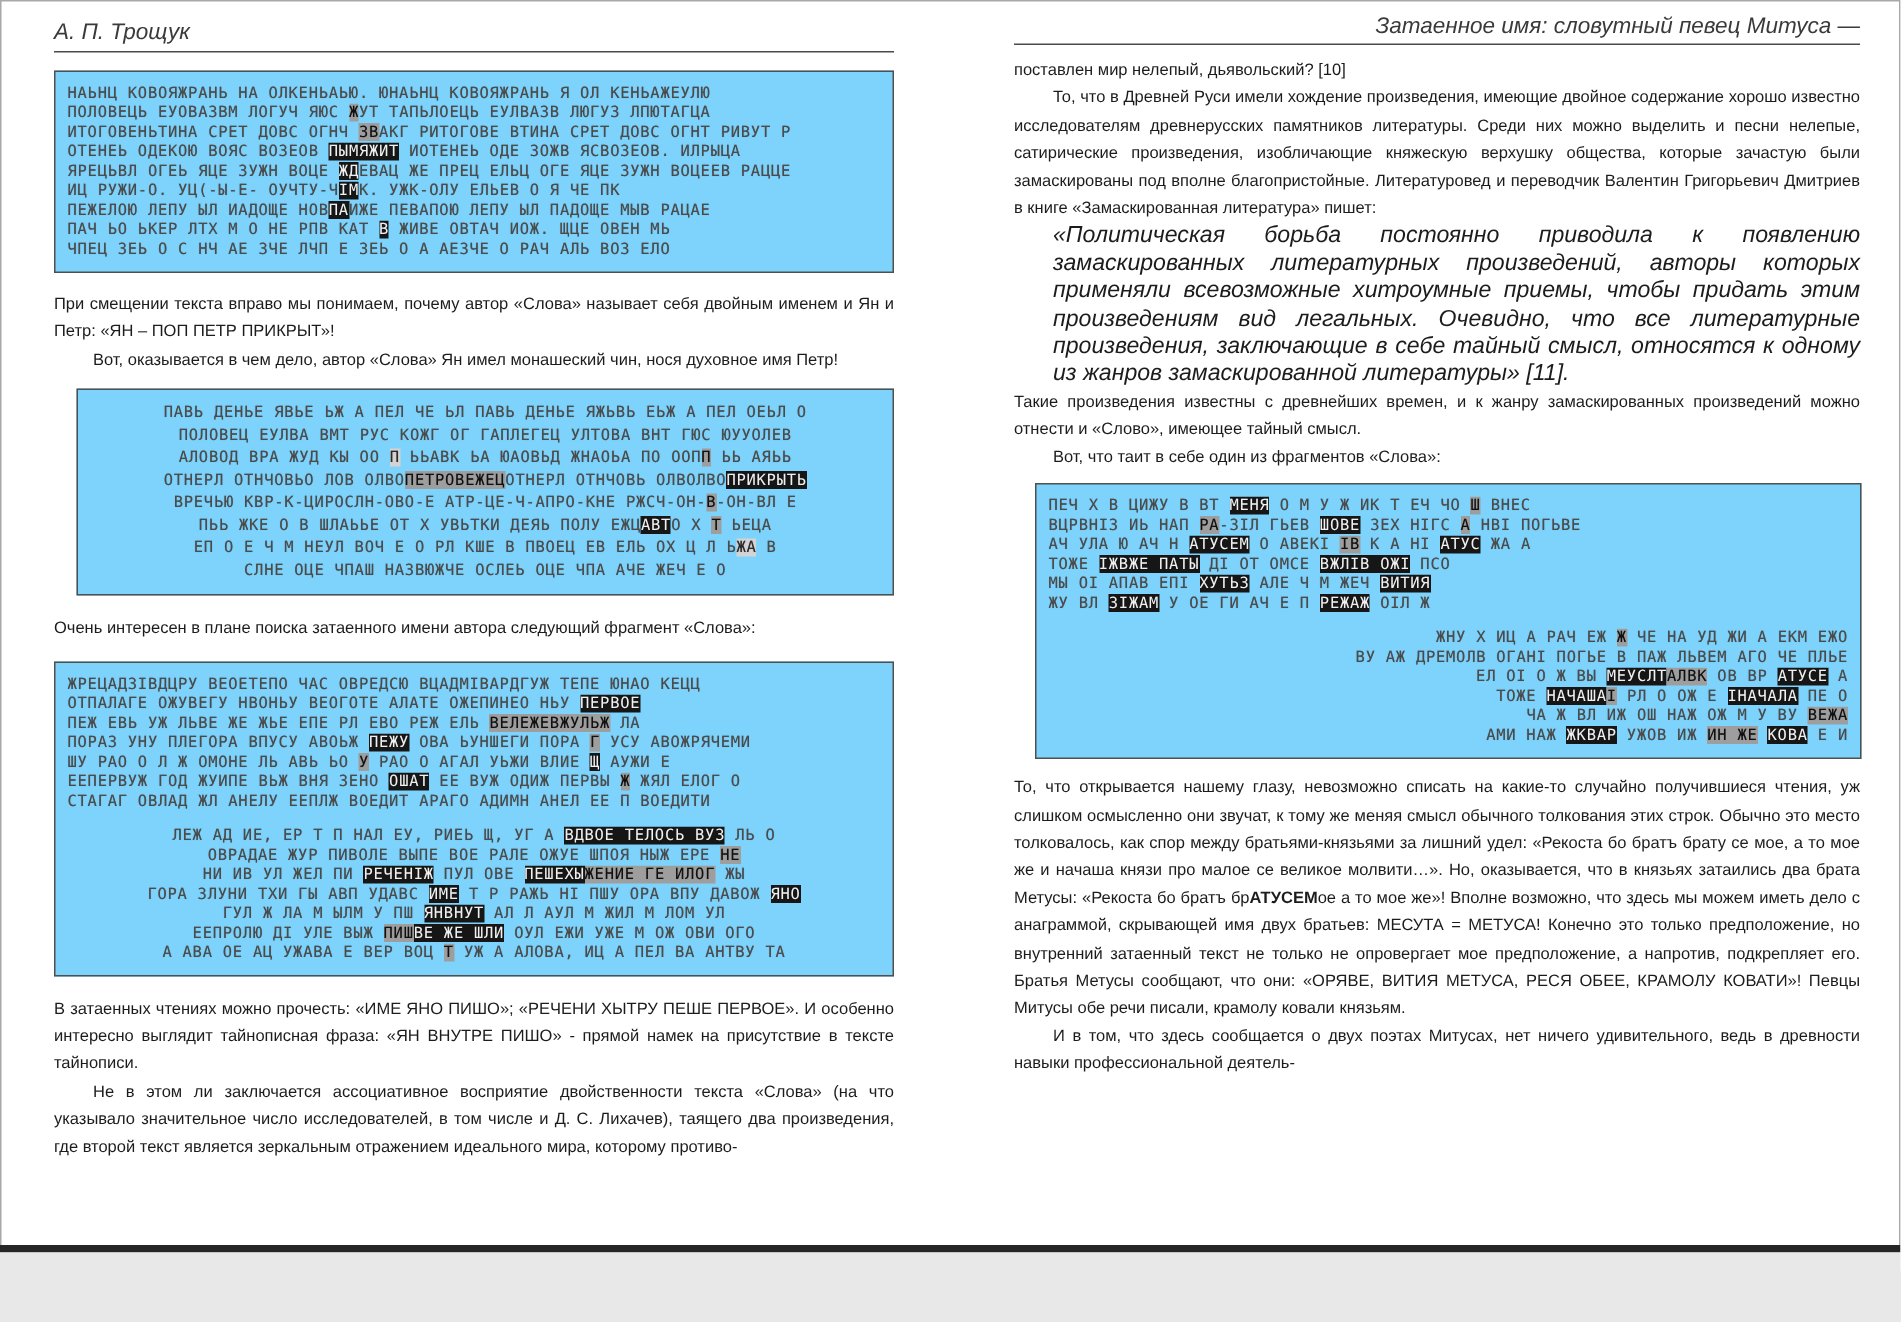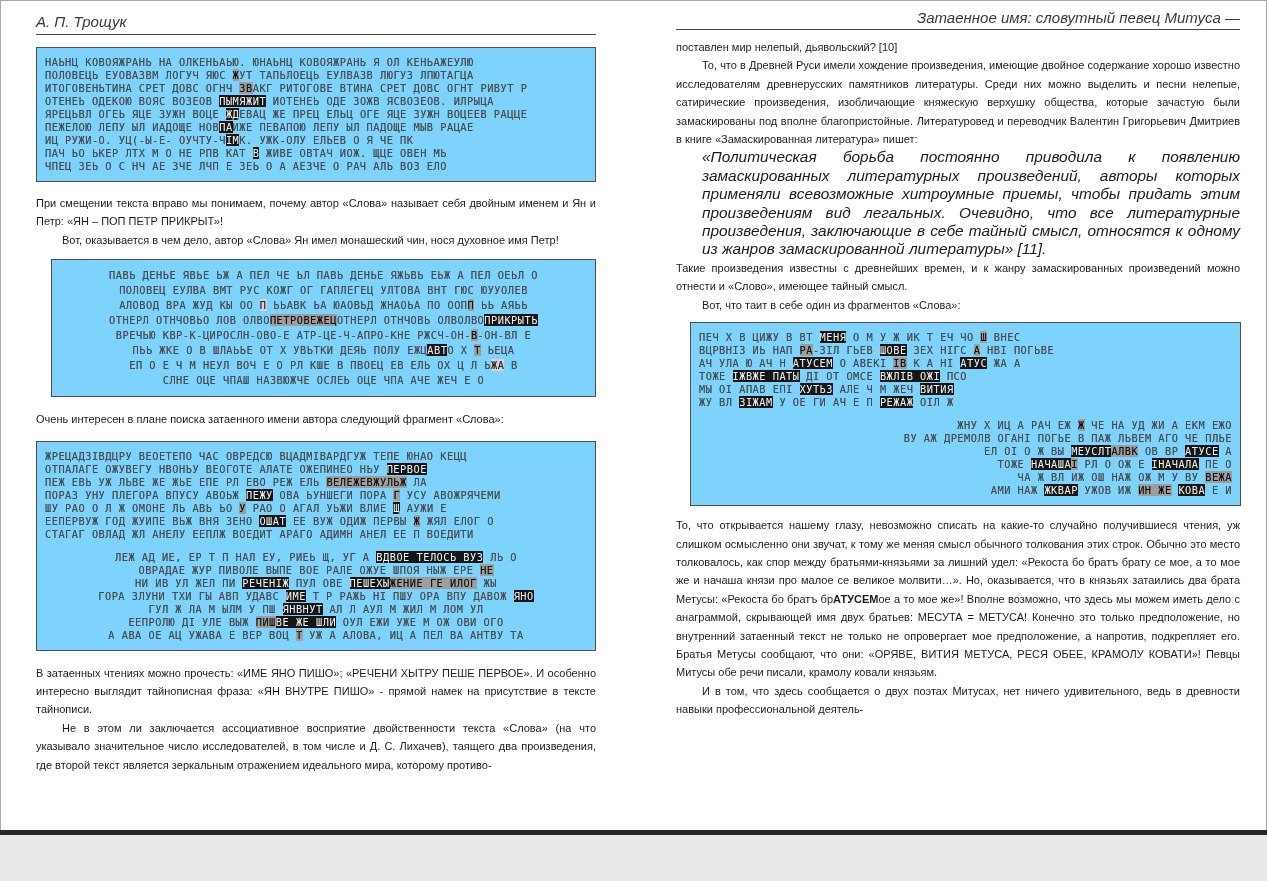--- a/index.html
+++ b/index.html
@@ -46,22 +46,22 @@
   <div class="col col-left">
     <div class="head head-left">
       <span>А. П. Трощук</span>
     </div>
     <div class="facsimile fax1">
         <div class="fline al"><span class="h0">НАЬНЦ КОВОЯЖРАНЬ НА ОЛКЕНЬАЬЮ. ЮНАЬНЦ КОВОЯЖРАНЬ Я ОЛ КЕНЬАЖЕУЛЮ</span></div>
         <div class="fline al"><span class="h0">ПОЛОВЕЦЬ ЕУОВАЗВМ ЛОГУЧ ЯЮС </span><span class="h2">Ж</span><span class="h0">УТ ТАПЬЛОЕЦЬ ЕУЛВАЗВ ЛЮГУЗ ЛПЮТАГЦА</span></div>
         <div class="fline al"><span class="h0">ИТОГОВЕНЬТИНА СРЕТ ДОВС ОГНЧ </span><span class="h2">ЗВ</span><span class="h0">АКГ РИТОГОВЕ ВТИНА СРЕТ ДОВС ОГНТ РИВУТ Р</span></div>
         <div class="fline al"><span class="h0">ОТЕНЕЬ ОДЕКОЮ ВОЯС ВОЗЕОВ </span><span class="h1">ПЫМЯЖИТ</span><span class="h0"> ИОТЕНЕЬ ОДЕ ЗОЖВ ЯСВОЗЕОВ. ИЛРЫЦА</span></div>
         <div class="fline al"><span class="h0">ЯРЕЦЬВЛ ОГЕЬ ЯЦЕ ЗУЖН ВОЦЕ </span><span class="h1">ЖД</span><span class="h0">ЕВАЦ ЖЕ ПРЕЦ ЕЛЬЦ ОГЕ ЯЦЕ ЗУЖН ВОЦЕЕВ РАЦЦЕ</span></div>
+        <div class="fline al"><span class="h0">ИЦ РУЖИ-О. УЦ(-Ы-Е- ОУЧТУ-Ч</span><span class="h1">ІМ</span><span class="h0">К. УЖК-ОЛУ ЕЛЬЕВ О Я ЧЕ ПК</span></div>
         <div class="fline al"><span class="h0">ПЕЖЕЛОЮ ЛЕПУ ЫЛ ИАДОЩЕ НОВ</span><span class="h1">ПА</span><span class="h0">ИЖЕ ПЕВАПОЮ ЛЕПУ ЫЛ ПАДОЩЕ МЫВ РАЦАЕ</span></div>
-        <div class="fline al"><span class="h0">ИЦ РУЖИ-О. УЦ(-Ы-Е- ОУЧТУ-Ч</span><span class="h1">ІМ</span><span class="h0">К. УЖК-ОЛУ ЕЛЬЕВ О Я ЧЕ ПК</span></div>
         <div class="fline al"><span class="h0">ПАЧ ЬО ЬКЕР ЛТХ М О НЕ РПВ КАТ </span><span class="h1">В</span><span class="h0"> ЖИВЕ ОВТАЧ ИОЖ. ЩЦЕ ОВЕН МЬ</span></div>
         <div class="fline al"><span class="h0">ЧПЕЦ ЗЕЬ О С НЧ АЕ ЗЧЕ ЛЧП Е ЗЕЬ О А АЕЗЧЕ О РАЧ АЛЬ ВОЗ ЕЛО</span></div>
       </div>
     <p class="bt mt12">При смещении текста вправо мы понимаем, почему автор «Слова» называет себя двойным именем и Ян и Петр: «ЯН – ПОП ПЕТР ПРИКРЫТ»!</p>
     <p class="bt indent">Вот, оказывается в чем дело, автор «Слова» Ян имел монашеский чин, нося духовное имя Петр!</p>
     <div class="facsimile fax2">
         <div class="fline ac"><span class="h0">ПАВЬ ДЕНЬЕ ЯВЬЕ ЬЖ А ПЕЛ ЧЕ ЬЛ ПАВЬ ДЕНЬЕ ЯЖЬВЬ ЕЬЖ А ПЕЛ ОЕЬЛ О</span></div>
         <div class="fline ac"><span class="h0">ПОЛОВЕЦ ЕУЛВА ВМТ РУС КОЖГ ОГ ГАПЛЕГЕЦ УЛТОВА ВНТ ГЮС ЮУУОЛЕВ</span></div>
         <div class="fline ac"><span class="h0">АЛОВОД ВРА ЖУД КЫ ОО </span><span class="h3">П</span><span class="h0"> ЬЬАВК ЬА ЮАОВЬД ЖНАОЬА ПО ООП</span><span class="h2">П</span><span class="h0"> ЬЬ АЯЬЬ</span></div>
         <div class="fline ac"><span class="h0">ОТНЕРЛ ОТНЧОВЬО ЛОВ ОЛВО</span><span class="h2">ПЕТРОВЕЖЕЦ</span><span class="h0">ОТНЕРЛ ОТНЧОВЬ ОЛВОЛВО</span><span class="h1">ПРИКРЫТЬ</span></div>

